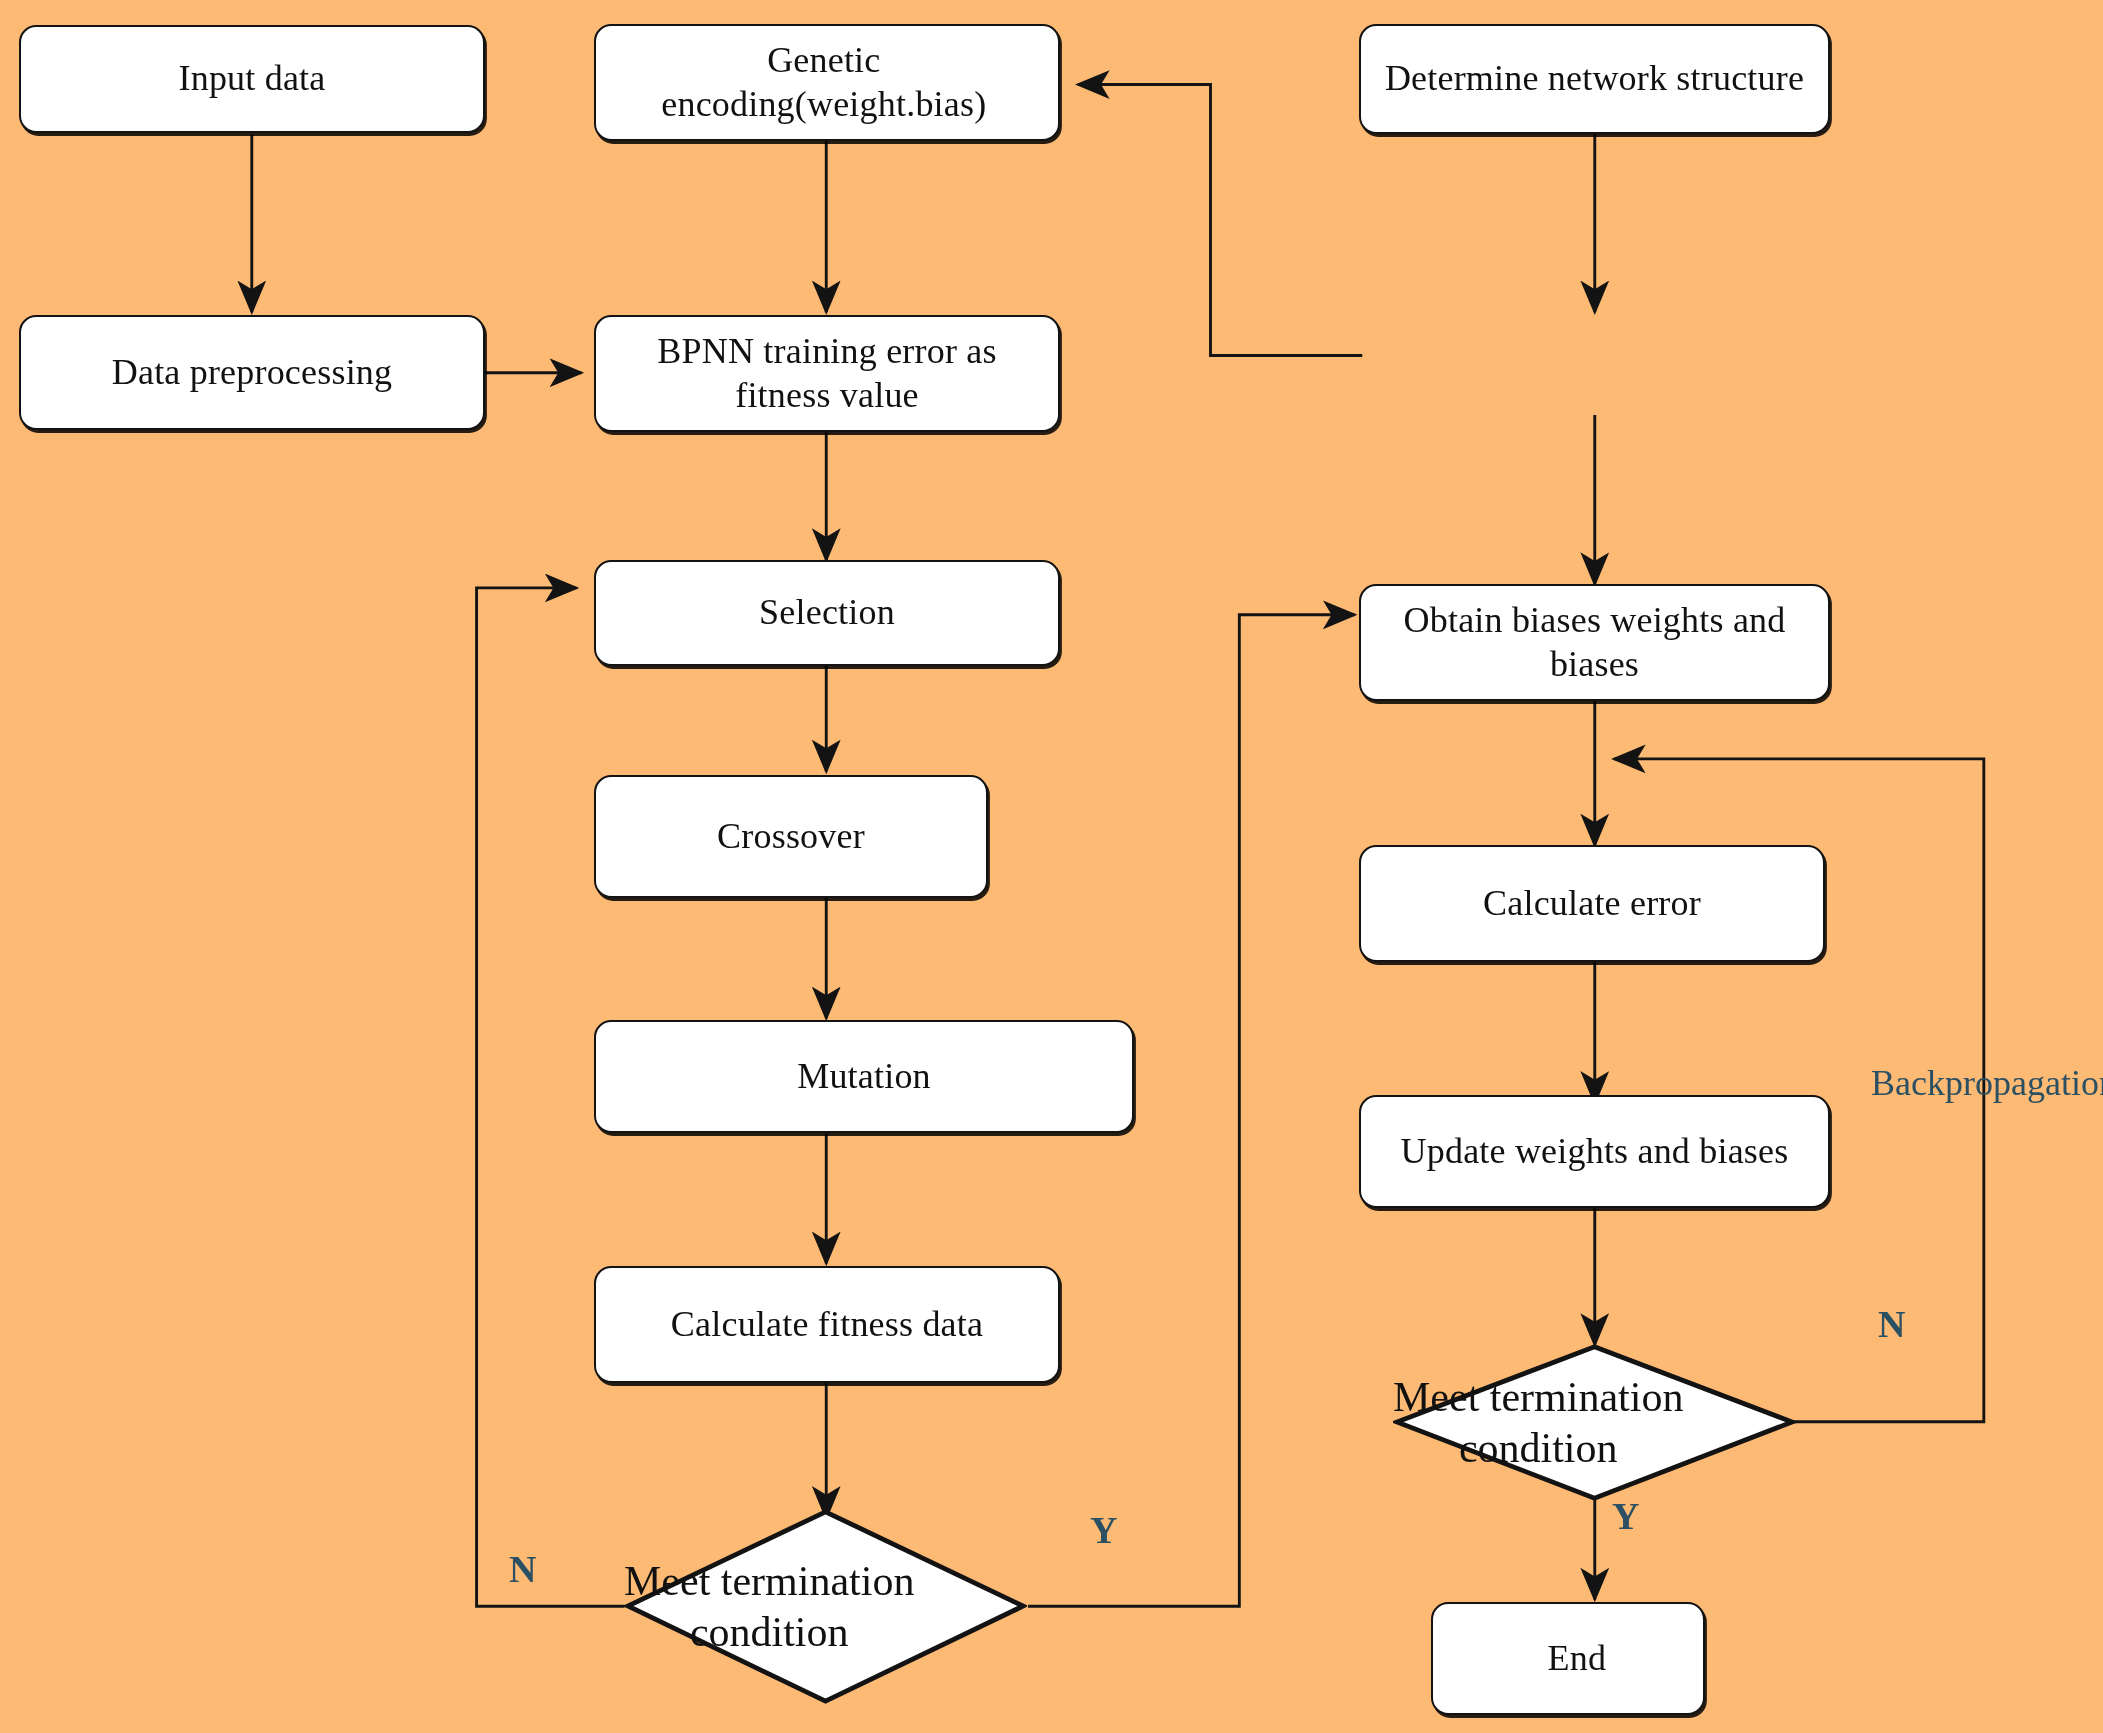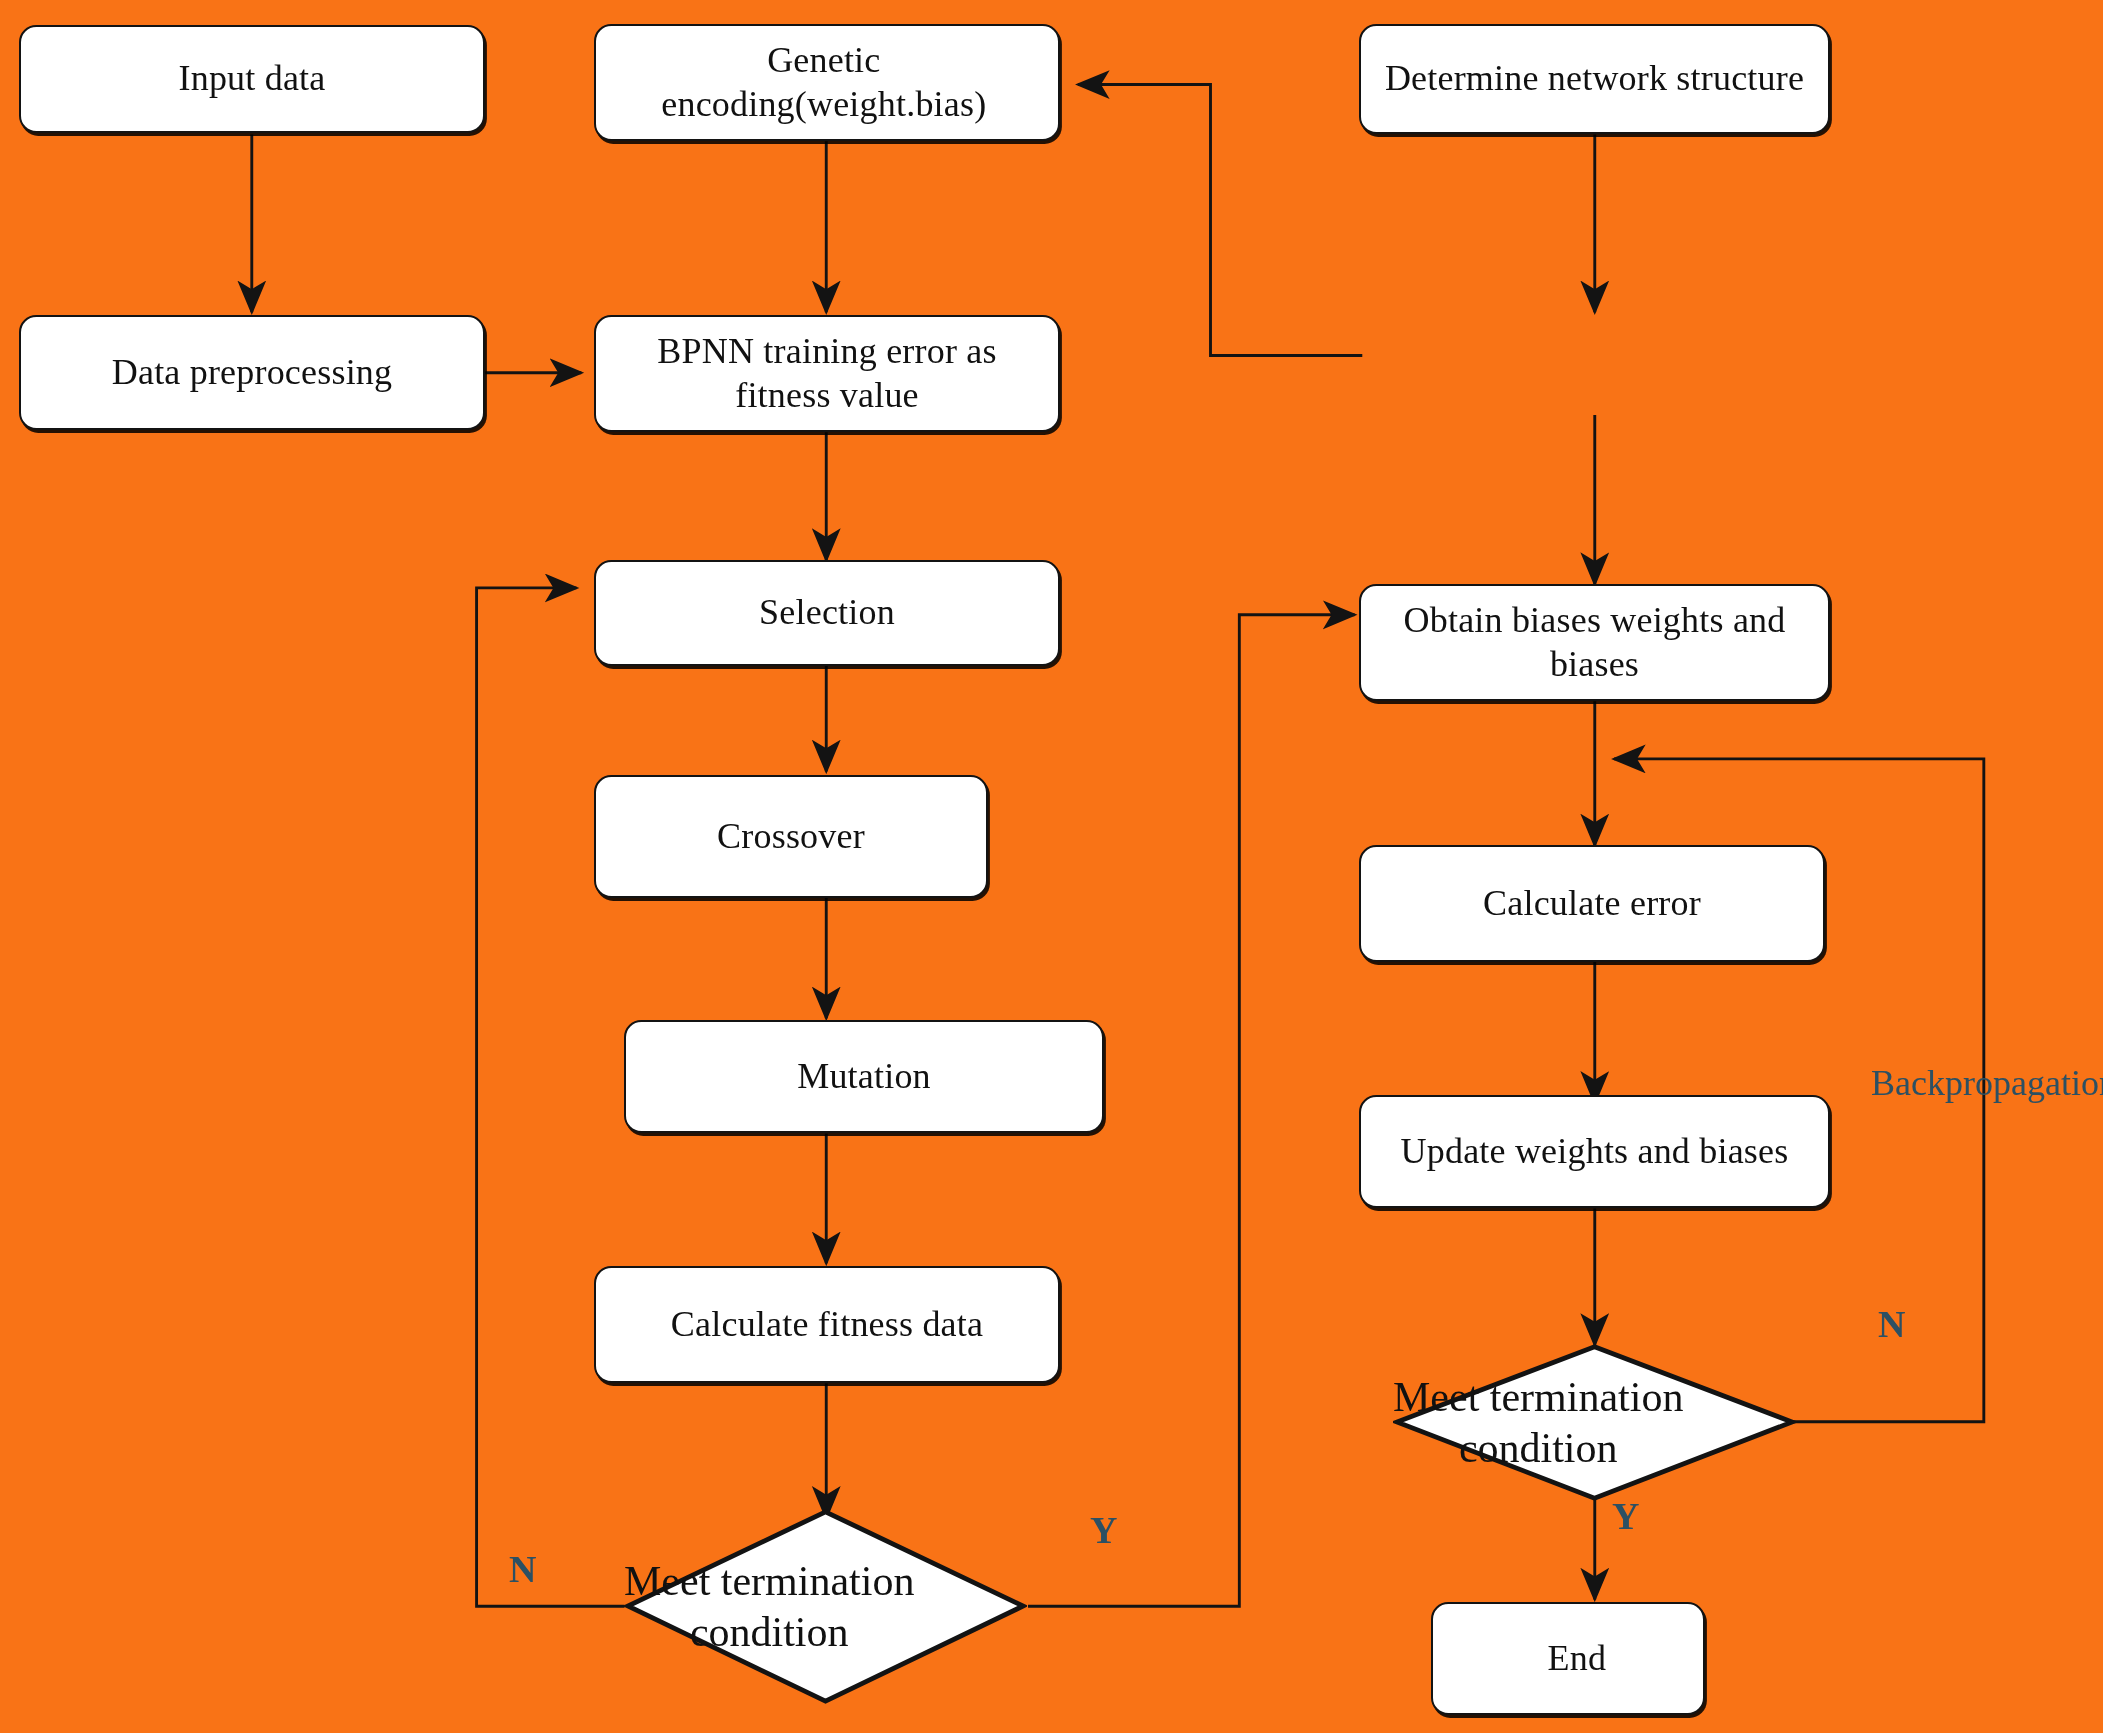--- a/index.html
+++ b/index.html
@@ -8,21 +8,21 @@
     background: #ffffff;
   }
   body {
     font-family: "Liberation Serif", "DejaVu Serif", serif;
     color: #111111;
   }
   #canvas {
     position: relative;
     width: 2104px;
     height: 1733px;
-    background: #f97316;
+    background: #fdba74;
     overflow: hidden;
   }
   svg.wires {
     position: absolute;
     left: 0;
     top: 0;
     width: 2104px;
     height: 1733px;
     pointer-events: none;
   }
@@ -149,21 +149,21 @@
   </div>
 
   <div class="node" style="left:594px; top:560px; width:466px; height:106px;">
     <span class="node-label">Selection</span>
   </div>
 
   <div class="node" style="left:594px; top:775px; width:394px; height:123px;">
     <span class="node-label">Crossover</span>
   </div>
 
-  <div class="node" style="left:624px; top:1020px; width:480px; height:113px;align-items:center;">
+  <div class="node" style="left:594px; top:1020px; width:540px; height:113px;align-items:center;">
     <span class="node-label">Mutation</span>
   </div>
 
   <div class="node" style="left:594px; top:1266px; width:466px; height:117px;">
     <span class="node-label">Calculate fitness data</span>
   </div>
 
   <div class="diamond" style="left:624px; top:1508px; width:403px; height:197px;">
     <svg class="dia-shape" viewBox="0 0 420 205" preserveAspectRatio="none">
       <polygon points="210,4 416,102 210,201 4,102" fill="#ffffff" stroke="#131313" stroke-width="5"></polygon>

